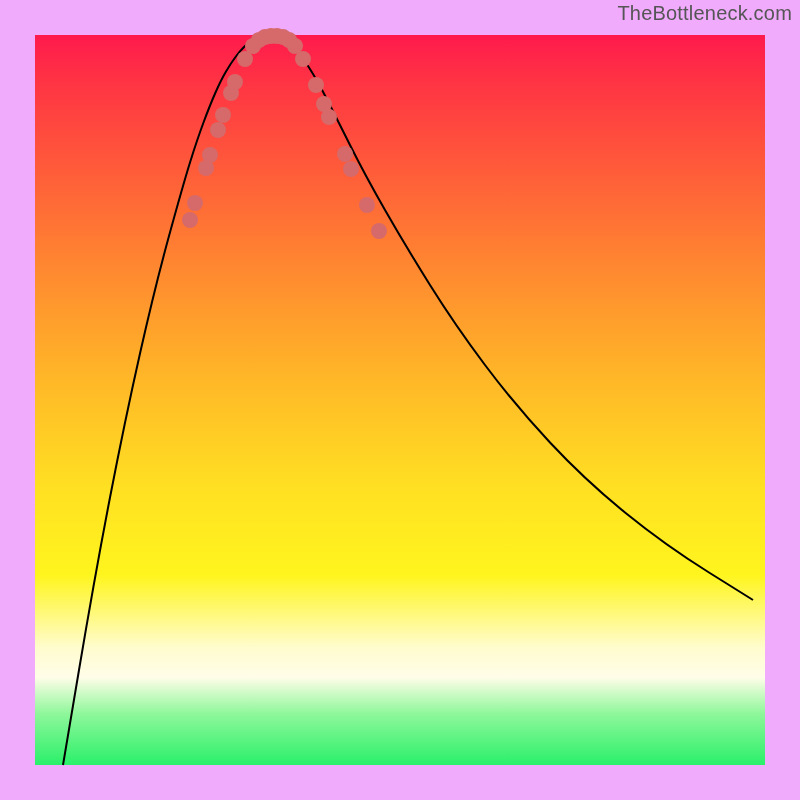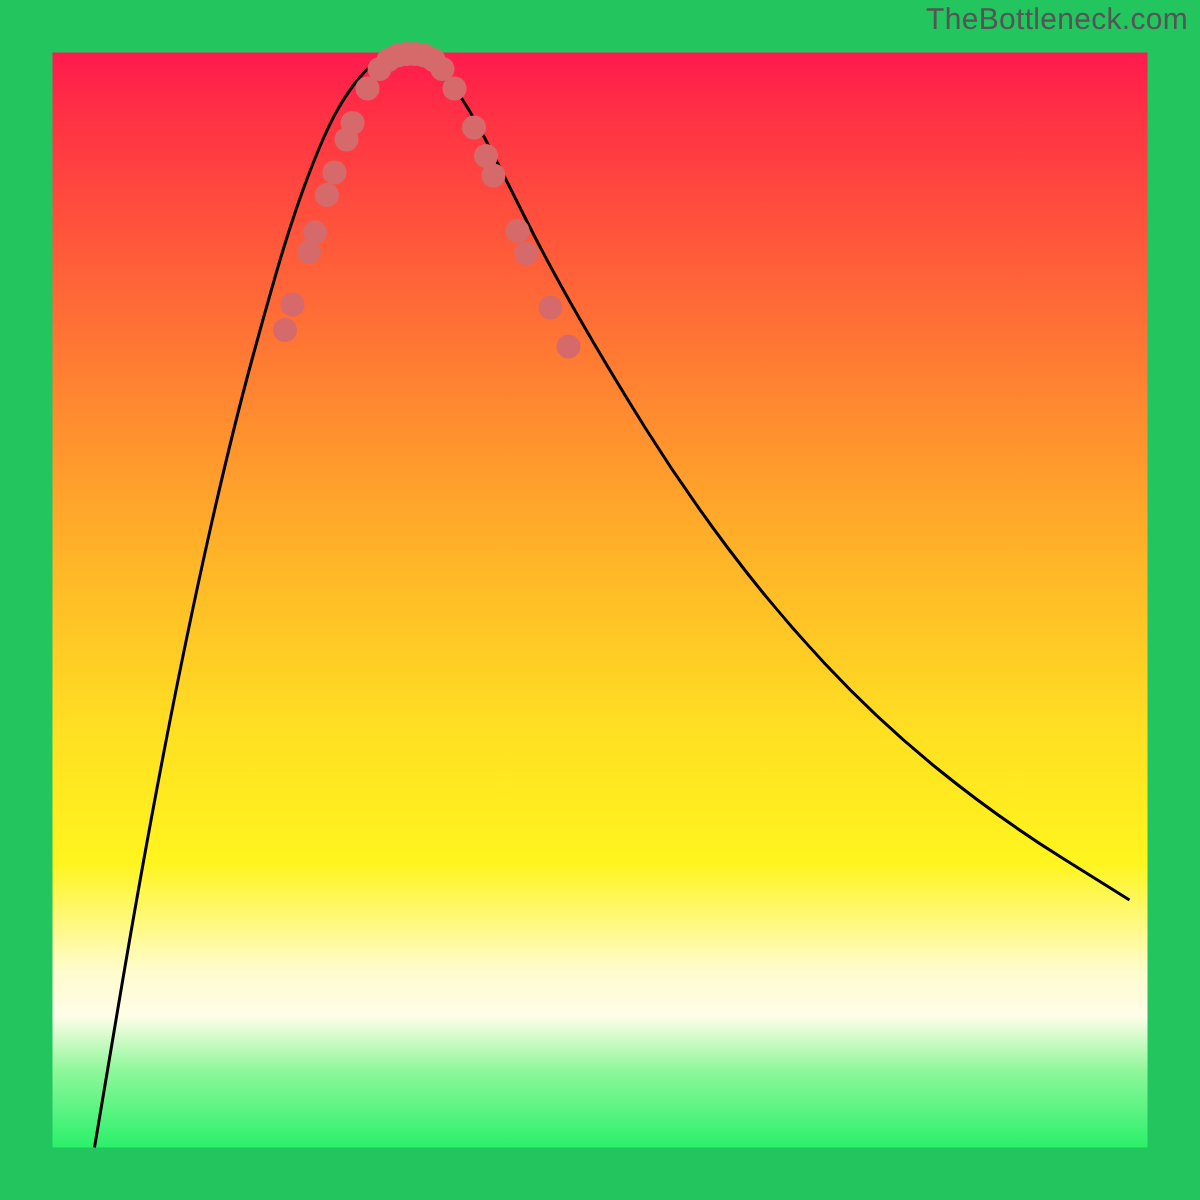--- a/index.html
+++ b/index.html
@@ -8,21 +8,21 @@
     width: 800px;
     height: 800px;
     overflow: hidden;
     background: #000;
     font-family: Arial, Helvetica, sans-serif;
   }
   .canvas-wrap {
     position: relative;
     width: 800px;
     height: 800px;
-    background: #22c55e;
+    background: #f0abfc;
   }
   .plot-area {
     position: absolute;
     left: 35px;
     top: 35px;
     width: 730px;
     height: 730px;
     background: linear-gradient(to bottom,
       #ff1a4d 0%,
       #ff3244 6%,

